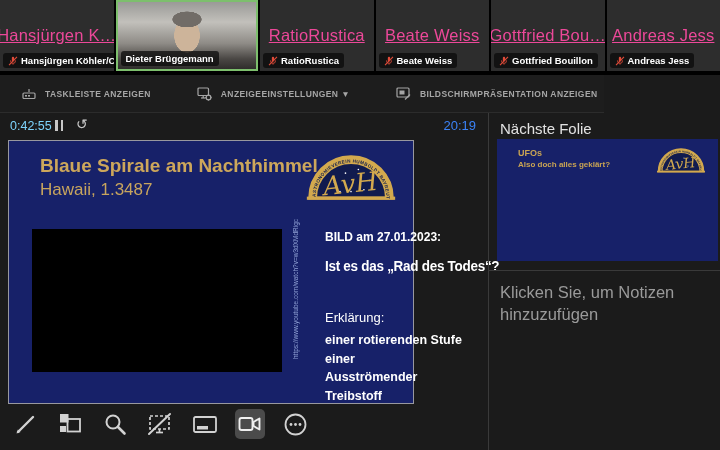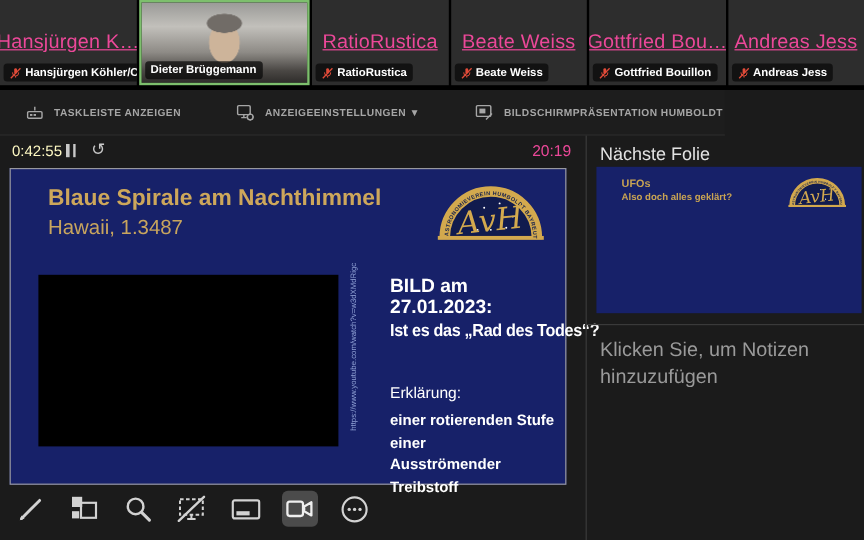--- a/index.html
+++ b/index.html
@@ -21,35 +21,35 @@
     padding:2px 5px; display:flex; align-items:center; gap:3px; color:#fff; font-size:9.5px; font-weight:bold; white-space:nowrap; }
 
   
   .ppt-toolbar { position:absolute; top:75px; left:0; width:604px; height:38px; background:#1d1d1d;
     border-bottom:1px solid #2c2c2c; display:flex; align-items:center; padding-left:22px; gap:46px; }
   .tb-item { display:flex; align-items:center; gap:9px; color:#a6a6a6; font-size:8.5px; font-weight:bold; letter-spacing:.4px; cursor:default; white-space:nowrap; }
   .tb-item svg { flex:0 0 auto; }
 
   
   .timer-row { position:absolute; top:113px; left:0; width:488px; height:26px; }
-  .timer-text { position:absolute; left:10px; top:6px; color:#fef9c3; font-size:12.5px;text-align:center; }
+  .timer-text { position:absolute; left:10px; top:6px; color:#7dd3fc; font-size:12.5px;text-align:center; }
   .pause-btn { position:absolute; left:55px; top:7px; display:flex; gap:3px; cursor:pointer; }
   .pause-btn i { display:block; width:2.5px; height:11px; background:#c8c8c8; }
   .restart-btn { position:absolute; left:76px; top:3px; color:#c8c8c8; font-size:14px; cursor:pointer; }
-  .clock-text { position:absolute; right:12px; top:5px; color:#ec4899; font-size:13px; }
-
-  
-  .slide { position:absolute; left:8px; top:140px; width:464px; height:264px; background:#172169; border:1px solid #98989f; }
+  .clock-text { position:absolute; right:12px; top:5px; color:#3b82f6; font-size:13px; }
+
+  
+  .slide { position:absolute; left:8px; top:140px; width:406px; height:264px; background:#172169; border:1px solid #98989f; }
   .slide-title { position:absolute; left:31px; top:14px; font-size:19px; font-weight:600; color:#cda75b; }
   .slide-subtitle { position:absolute; left:31px; top:39px; font-size:17px; color:#c8a55e; }
   .video-rect { position:absolute; left:23px; top:88px; width:250px; height:143px; background:#000; }
   .url-vert { position:absolute; left:283px; top:218px; width:130px; transform-origin:0 0; transform:rotate(-90deg);
     font-size:6.5px; color:#8fa0d4; white-space:nowrap; }
   .slide-textblock { position:absolute; left:316px; top:89px; width:142px; color:#ffffff; }
-  .st-h1 { font-size:16px; font-weight:bold; margin-bottom:2px; }
+  .st-h1 { font-size:12px; font-weight:bold; margin-bottom:14px; }
   .st-h2 { font-size:14.5px; font-weight:bold; letter-spacing:-.3px; transform:scaleX(.93); transform-origin:left; margin-bottom:36px; white-space:nowrap; }
   .st-expl { font-size:13px; font-weight:normal; margin-bottom:6px; }
   .st-line { font-size:12.5px; font-weight:600; line-height:18.5px; }
 
   
   .logo-main { position:absolute; right:16px; top:6px; }
 
   
   .bottom-toolbar { position:absolute; left:10px; top:409px; display:flex; align-items:center; gap:15px; }
   .bt-icon { width:30px; height:30px; display:flex; align-items:center; justify-content:center; cursor:pointer; border-radius:5px; }
@@ -164,21 +164,21 @@
         <line x1="13.4" y1="10.5" x2="14.6" y2="10.5" stroke="#a6a6a6" stroke-width="1"></line>
       </svg>
     <span>ANZEIGEEINSTELLUNGEN ▼</span>
   </div>
   <div class="tb-item">
     <svg width="15" height="13" viewBox="0 0 15 13">
         <rect x="1" y="1" width="12" height="9" rx="1" fill="none" stroke="#a6a6a6" stroke-width="1.2"></rect>
         <rect x="3.5" y="3.5" width="5" height="4" fill="#a6a6a6"></rect>
         <line x1="9" y1="12.5" x2="14" y2="7.5" stroke="#a6a6a6" stroke-width="1.2"></line>
       </svg>
-    <span>BILDSCHIRMPRÄSENTATION HUMBOLDT</span>
+    <span>BILDSCHIRMPRÄSENTATION ANZEIGEN</span>
   </div>
 </div>
 
 <div class="timer-row">
   <span class="timer-text">0:42:55</span>
   <span class="pause-btn">
       <i></i>
       <i></i>
     </span>
   <span class="restart-btn">↺</span>

